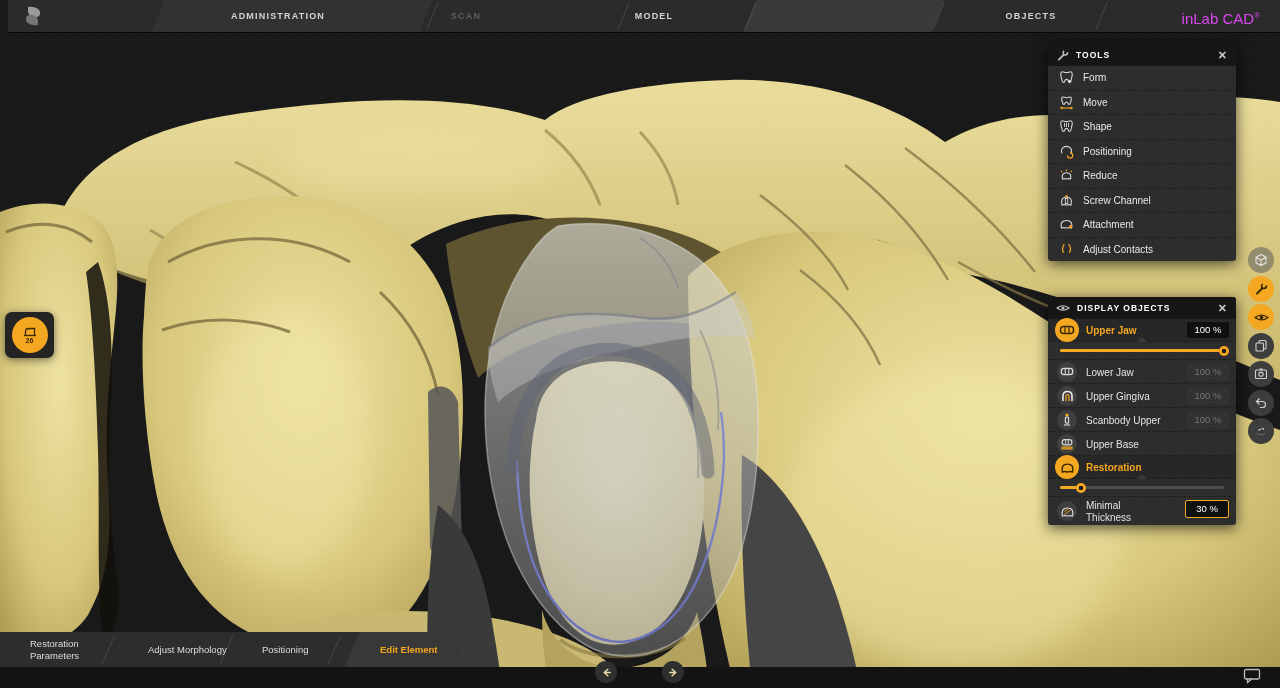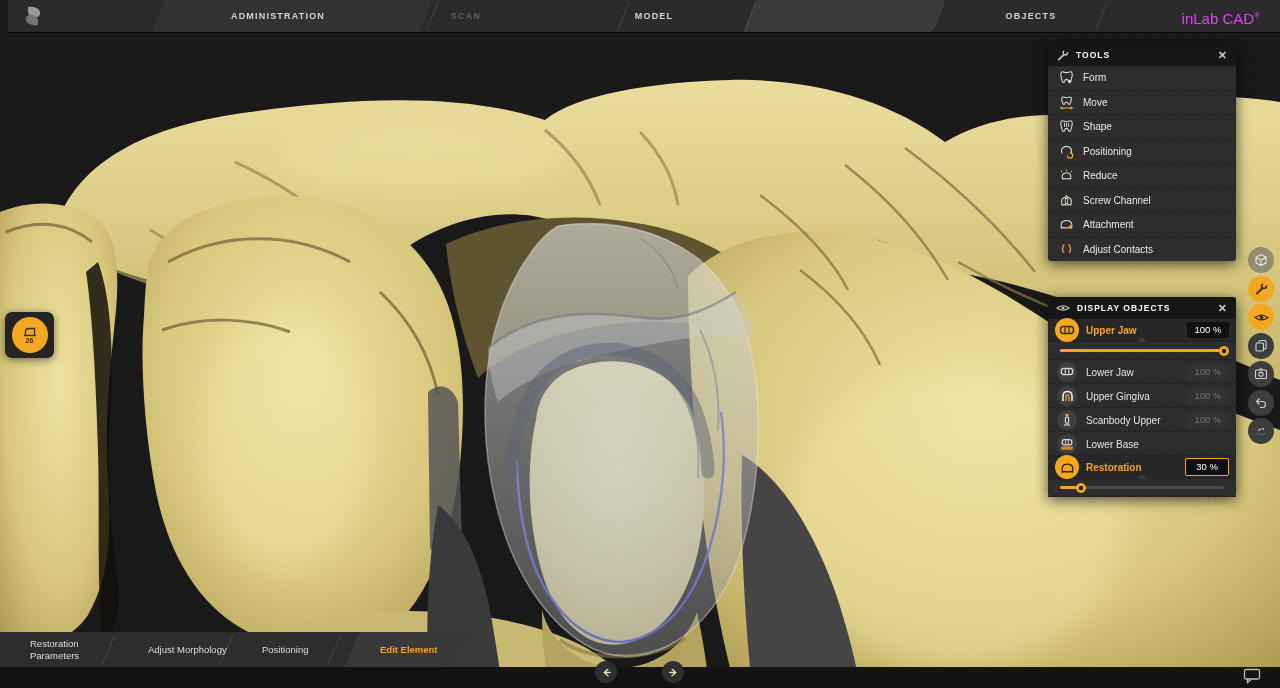--- a/index.html
+++ b/index.html
@@ -40,21 +40,21 @@
   .drow.active .lbl{color:#F4A720;font-weight:bold;text-align:right;}
   .drow.tall{height:28px;border-bottom:none;border-radius:0 0 3px 3px;}
   .drow.tall .lbl{width:62px;line-height:1.15;}
   .dico{position:absolute;left:9px;top:50%;transform:translateY(-50%);width:20px;height:20px;
         border-radius:50%;background:#3f3f3f;display:flex;align-items:center;justify-content:center;}
   .dico.big{width:24px;height:24px;left:7px;background:#F4A720;}
   .val{position:absolute;right:7px;top:50%;transform:translateY(-50%);width:42px;height:16px;
        line-height:16px;text-align:center;font-size:9.5px;border-radius:2px;cursor:pointer;}
   .val.bright{background:#101010;color:#ffffff;}
   .val.dim{background:#323232;color:#747474;}
-  .val.outlined{background:#101010;color:#ffffff;border:1px solid #F4A720;}
+  .val.outlined{background:#101010;color:#ffffff;border:1px solid #F4A720;margin-top:42px;}
   .srow{position:relative;height:17px;border-bottom:1px dashed #1e1e1e;cursor:pointer;}
   .notch{position:absolute;left:50%;top:-5px;margin-left:-5px;width:0;height:0;
          border-left:5px solid transparent;border-right:5px solid transparent;border-bottom:5px solid #3a3a3a;}
   .track{position:absolute;left:12px;right:12px;top:7px;height:3px;background:#4d4d4d;border-radius:2px;}
   .fill{position:absolute;left:0;top:0;height:100%;background:#F4A720;border-radius:2px;}
   .knob{position:absolute;right:-5px;top:50%;transform:translateY(-50%);width:10px;height:10px;border-radius:50%;
         background:radial-gradient(circle,#1d1d1d 0 2px,#F4A720 2.5px);cursor:pointer;}
 
   
   .rail{position:absolute;left:1248px;top:247px;width:26px;z-index:35;}
@@ -344,41 +344,50 @@
     </div>
 
     <div class="drow">
       <span class="dico">
         <svg width="14" height="12" viewBox="0 0 16 13">
             <rect x="2.5" y="1.5" width="11" height="6" rx="2.5" fill="none" stroke="#d8d8d8" stroke-width="1.4"></rect>
             <path d="M6.5,1.5 V7.5 M9.5,1.5 V7.5" stroke="#d8d8d8" stroke-width="1"></path>
             <path d="M1.5,10 H14.5 M1.5,12 H14.5" stroke="#F4A720" stroke-width="1.4"></path>
           </svg>
       </span>
-      <span class="lbl">Lower Base</span>
+      <span class="lbl">Upper Base</span>
     </div>
 
     <div class="drow active">
       <span class="dico big">
         <svg width="15" height="13" viewBox="0 0 15 13">
             <path d="M2.5,11 C1.8,8 2,5 4.2,3.8 C5.8,2.9 9.2,2.9 10.8,3.8 C13,5 13.2,8 12.5,11 C10.8,10.2 9.2,10.6 7.5,11 C5.8,10.6 4.2,10.2 2.5,11 Z" fill="none" stroke="#3a2a00" stroke-width="1.5"></path>
           </svg>
       </span>
       <span class="lbl">Restoration</span>
       <span class="val outlined">30 %</span>
     </div>
     <div class="srow">
       <div class="notch"></div>
       <div class="track">
           <div class="fill" style="width: 13%;">
             <div class="knob"></div>
           </div>
         </div>
     </div>
 
+    <div class="drow tall">
+      <span class="dico">
+        <svg width="15" height="13" viewBox="0 0 15 13">
+            <path d="M2.5,11 C1.8,8 2,5 4.2,3.8 C5.8,2.9 9.2,2.9 10.8,3.8 C13,5 13.2,8 12.5,11 C10.8,10.2 9.2,10.6 7.5,11 C5.8,10.6 4.2,10.2 2.5,11 Z" fill="none" stroke="#d8d8d8" stroke-width="1.2"></path>
+            <path d="M4.5,9.5 L10.5,5 M4.5,6.5 L8.5,3.5" stroke="#F4A720" stroke-width="0.9"></path>
+          </svg>
+      </span>
+      <span class="lbl">Minimal Thickness</span>
+    </div>
   </div>
 
   <div class="rail">
     <div class="rbtn translucent">
       <svg width="14" height="14" viewBox="0 0 14 14">
           <path d="M7,1.5 L12,4.2 V9.8 L7,12.5 L2,9.8 V4.2 Z M2,4.2 L7,7 L12,4.2 M7,7 V12.5" fill="none" stroke="#e0e0e0" stroke-width="1.1"></path>
         </svg>
     </div>
     <div class="rbtn orange">
       <svg width="14" height="14" viewBox="0 0 14 14">

